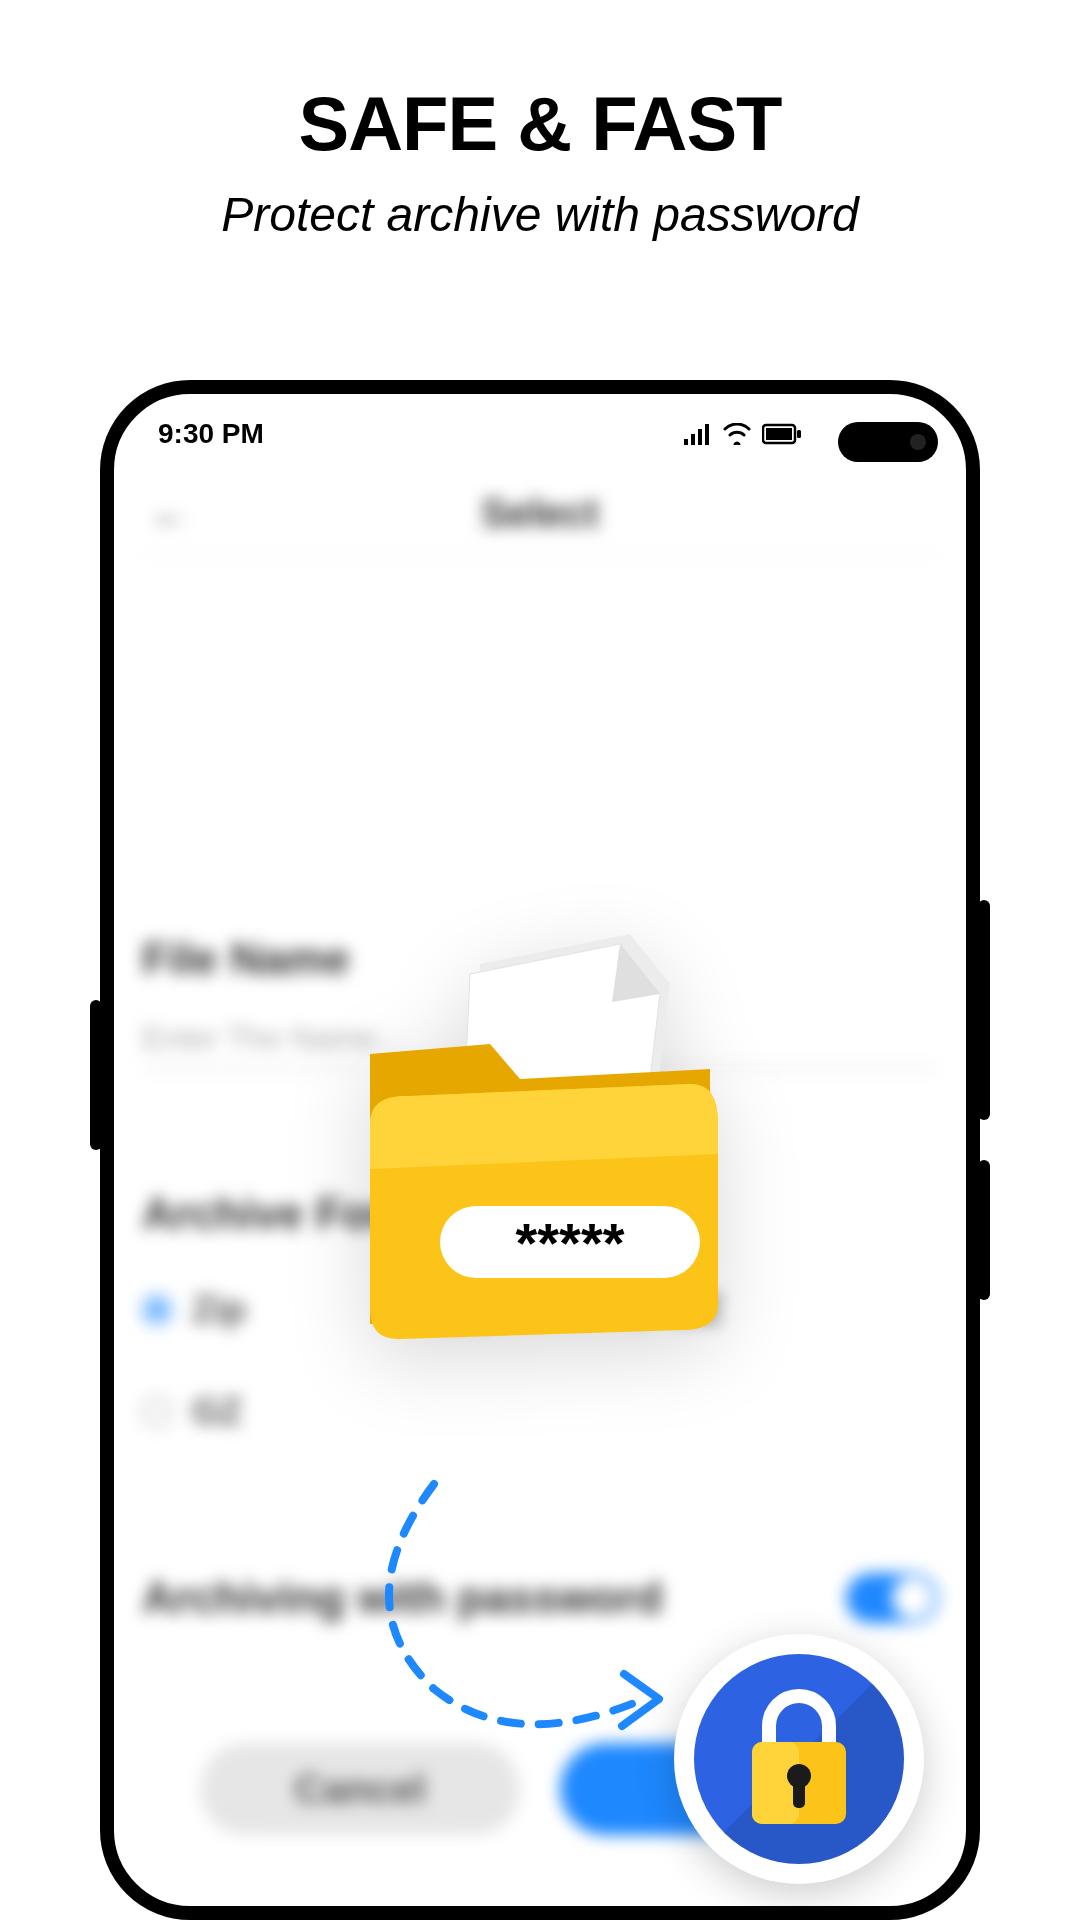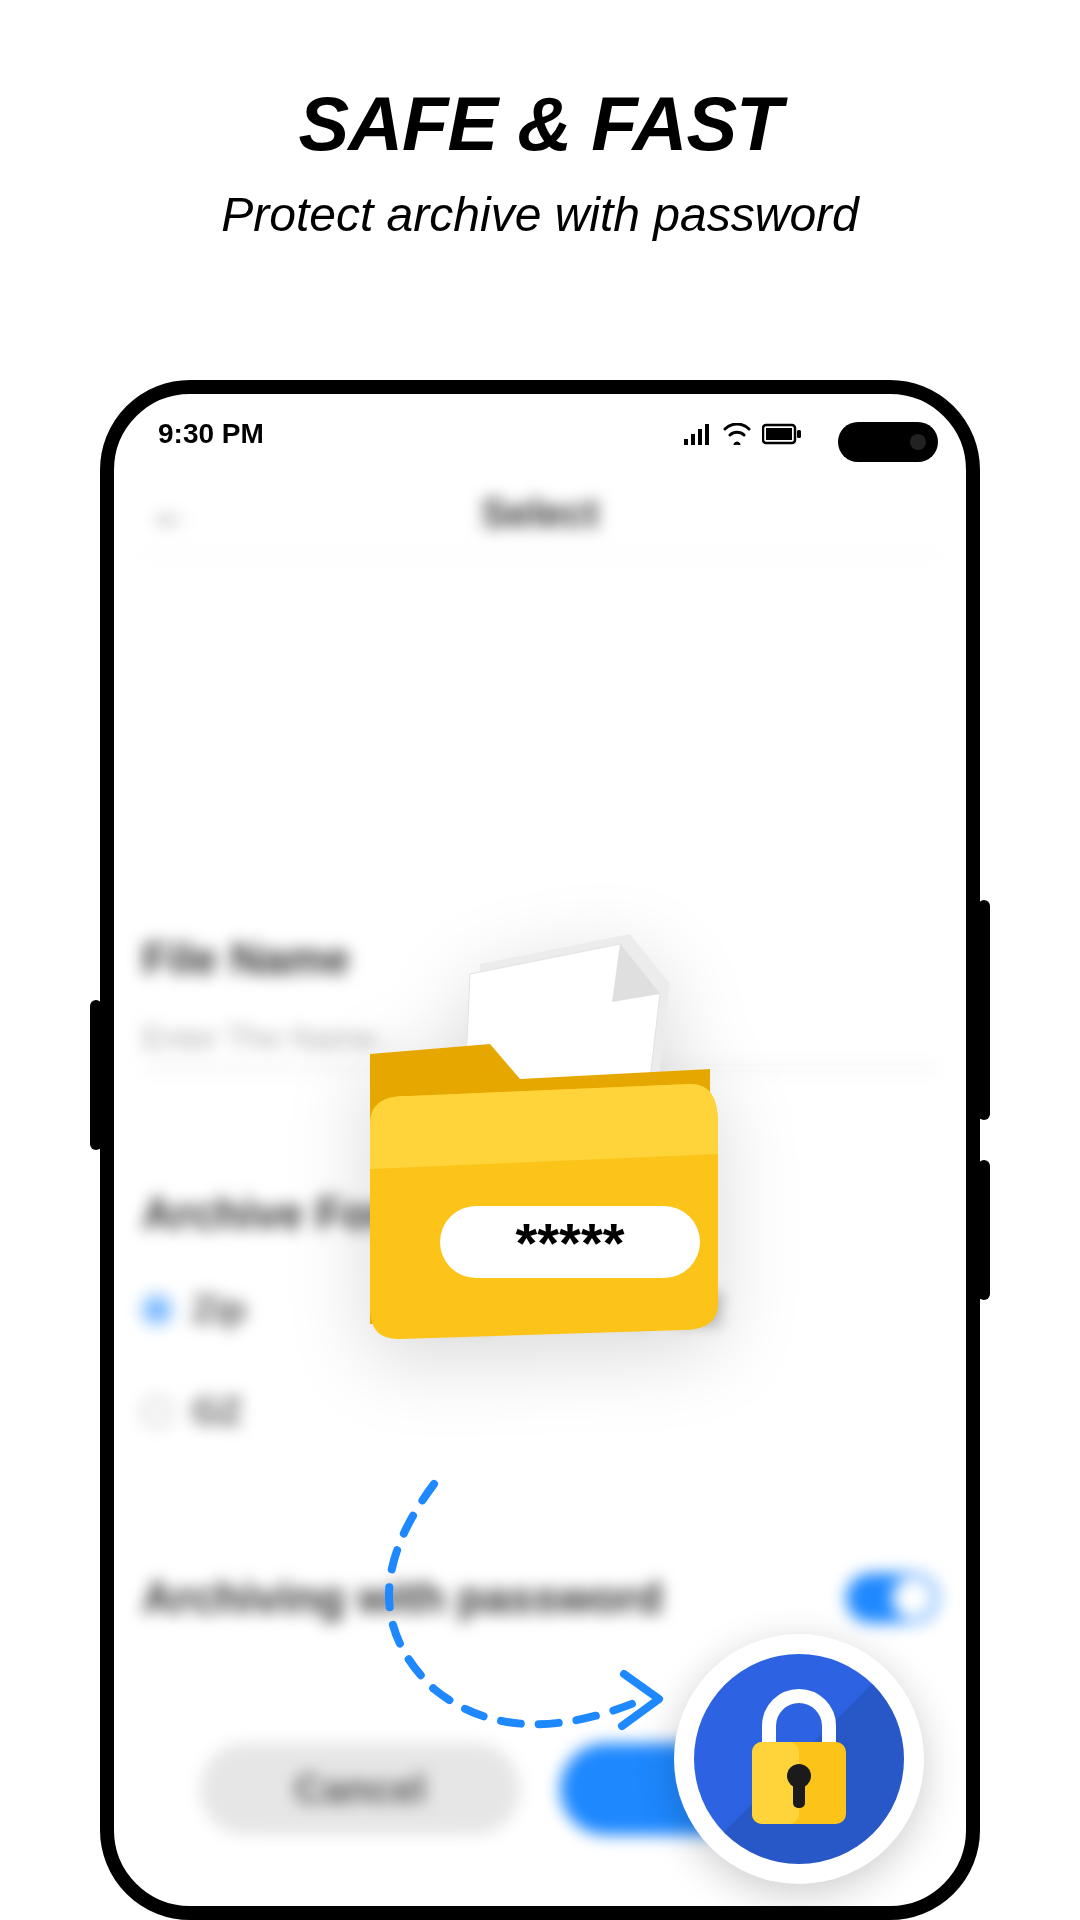--- a/index.html
+++ b/index.html
@@ -11,21 +11,20 @@
       position: relative;
       overflow: hidden;
     }
     .promo-title {
       text-align: center;
       font-size: 76px;
       font-weight: 800;
       letter-spacing: -1px;
       color: #000000;
       margin-top: 80px;
-      font-style: italic;
     }
     .promo-subtitle {
       text-align: center;
       font-size: 48px;
       font-weight: 500;
       color: #000000;
       margin-top: 20px;
       font-style: italic;
     }
     .phone-frame {

